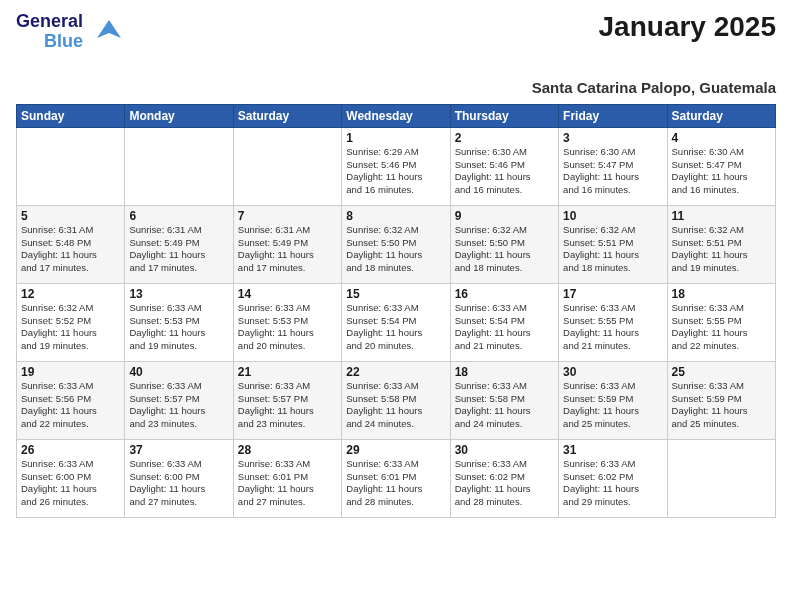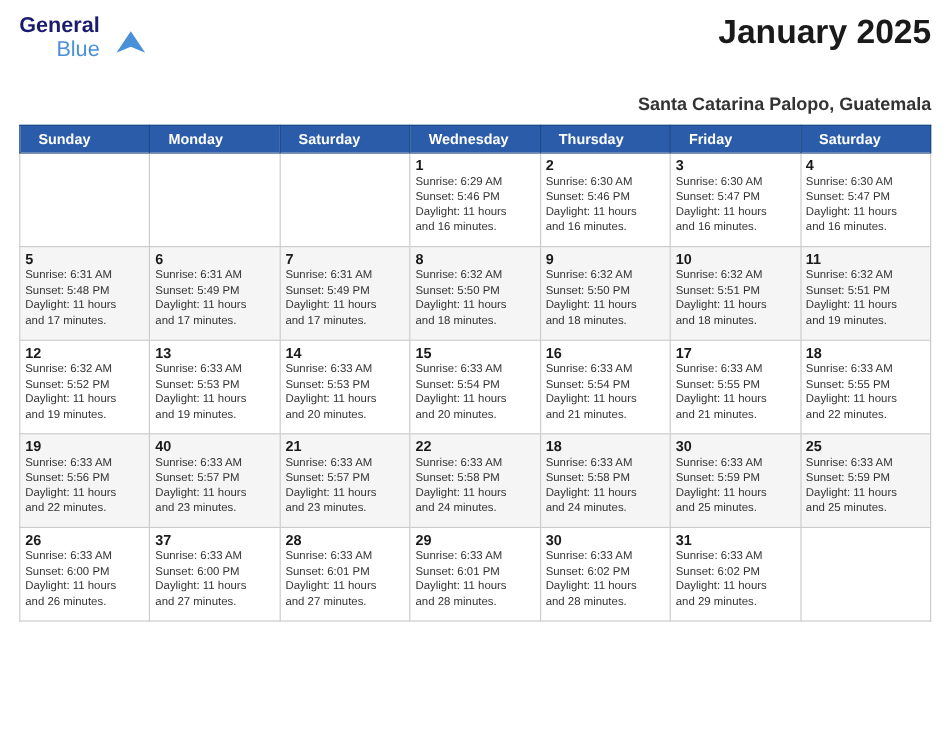--- a/index.html
+++ b/index.html
@@ -22,21 +22,21 @@
       justify-content: space-between;
       margin-bottom: 8px;
     }
     .logo {
       display: flex;
       flex-direction: column;
       align-items: flex-start;
     }
     .logo-row {
       display: flex;
-      align-items: flex-end;
+      align-items: center;
       gap: 8px;
     }
     .title-block {
       text-align: right;
     }
     .calendar-title {
       font-size: 28px;
       font-weight: bold;
       color: #1a1a1a;
       line-height: 1.1;
@@ -50,21 +50,21 @@
     .calendar {
       width: 100%;
       border-collapse: collapse;
       border: 1px solid #ccc;
     }
     .calendar th {
       background: #2a5caa;
       color: #fff;
       font-size: 12px;
       font-weight: bold;
-      padding: 4px 15px;
+      padding: 4px 4px;
       border: 1px solid #1e4a8a;
       text-align: left;
     }
     .calendar td {
       vertical-align: top;
       border: 1px solid #ccc;
       padding: 3px 4px;
       width: calc(100% / 7);
       height: 78px;
       background: #fff;
@@ -90,21 +90,21 @@
   </style>
 </head>
 <body>
 
 <div class="page">
   <div class="header">
     <div class="logo">
       <div class="logo-row">
         <div style="display:flex;flex-direction:column;align-items:flex-end;margin-right:4px;">
           <span style="font-size:18px;font-weight:bold;color:#1a1a6e;line-height:1.1;">General</span>
-          <span style="font-size:18px;font-weight:normal;color:#4a90d9;line-height:1.1;">Blue</span>
+          <span style="font-size:18px;font-weight:bold;color:#4a90d9;line-height:1.1;">Blue</span>
         </div>
         <div style="display:flex;align-items:center;">
           <svg width="28" height="28" viewBox="0 0 28 28">
             <polygon points="14,2 26,20 14,15 2,20" fill="#4a90d9"></polygon>
           </svg>
         </div>
       </div>
     </div>
     <div class="title-block">
       <div class="calendar-title">January 2025</div>

